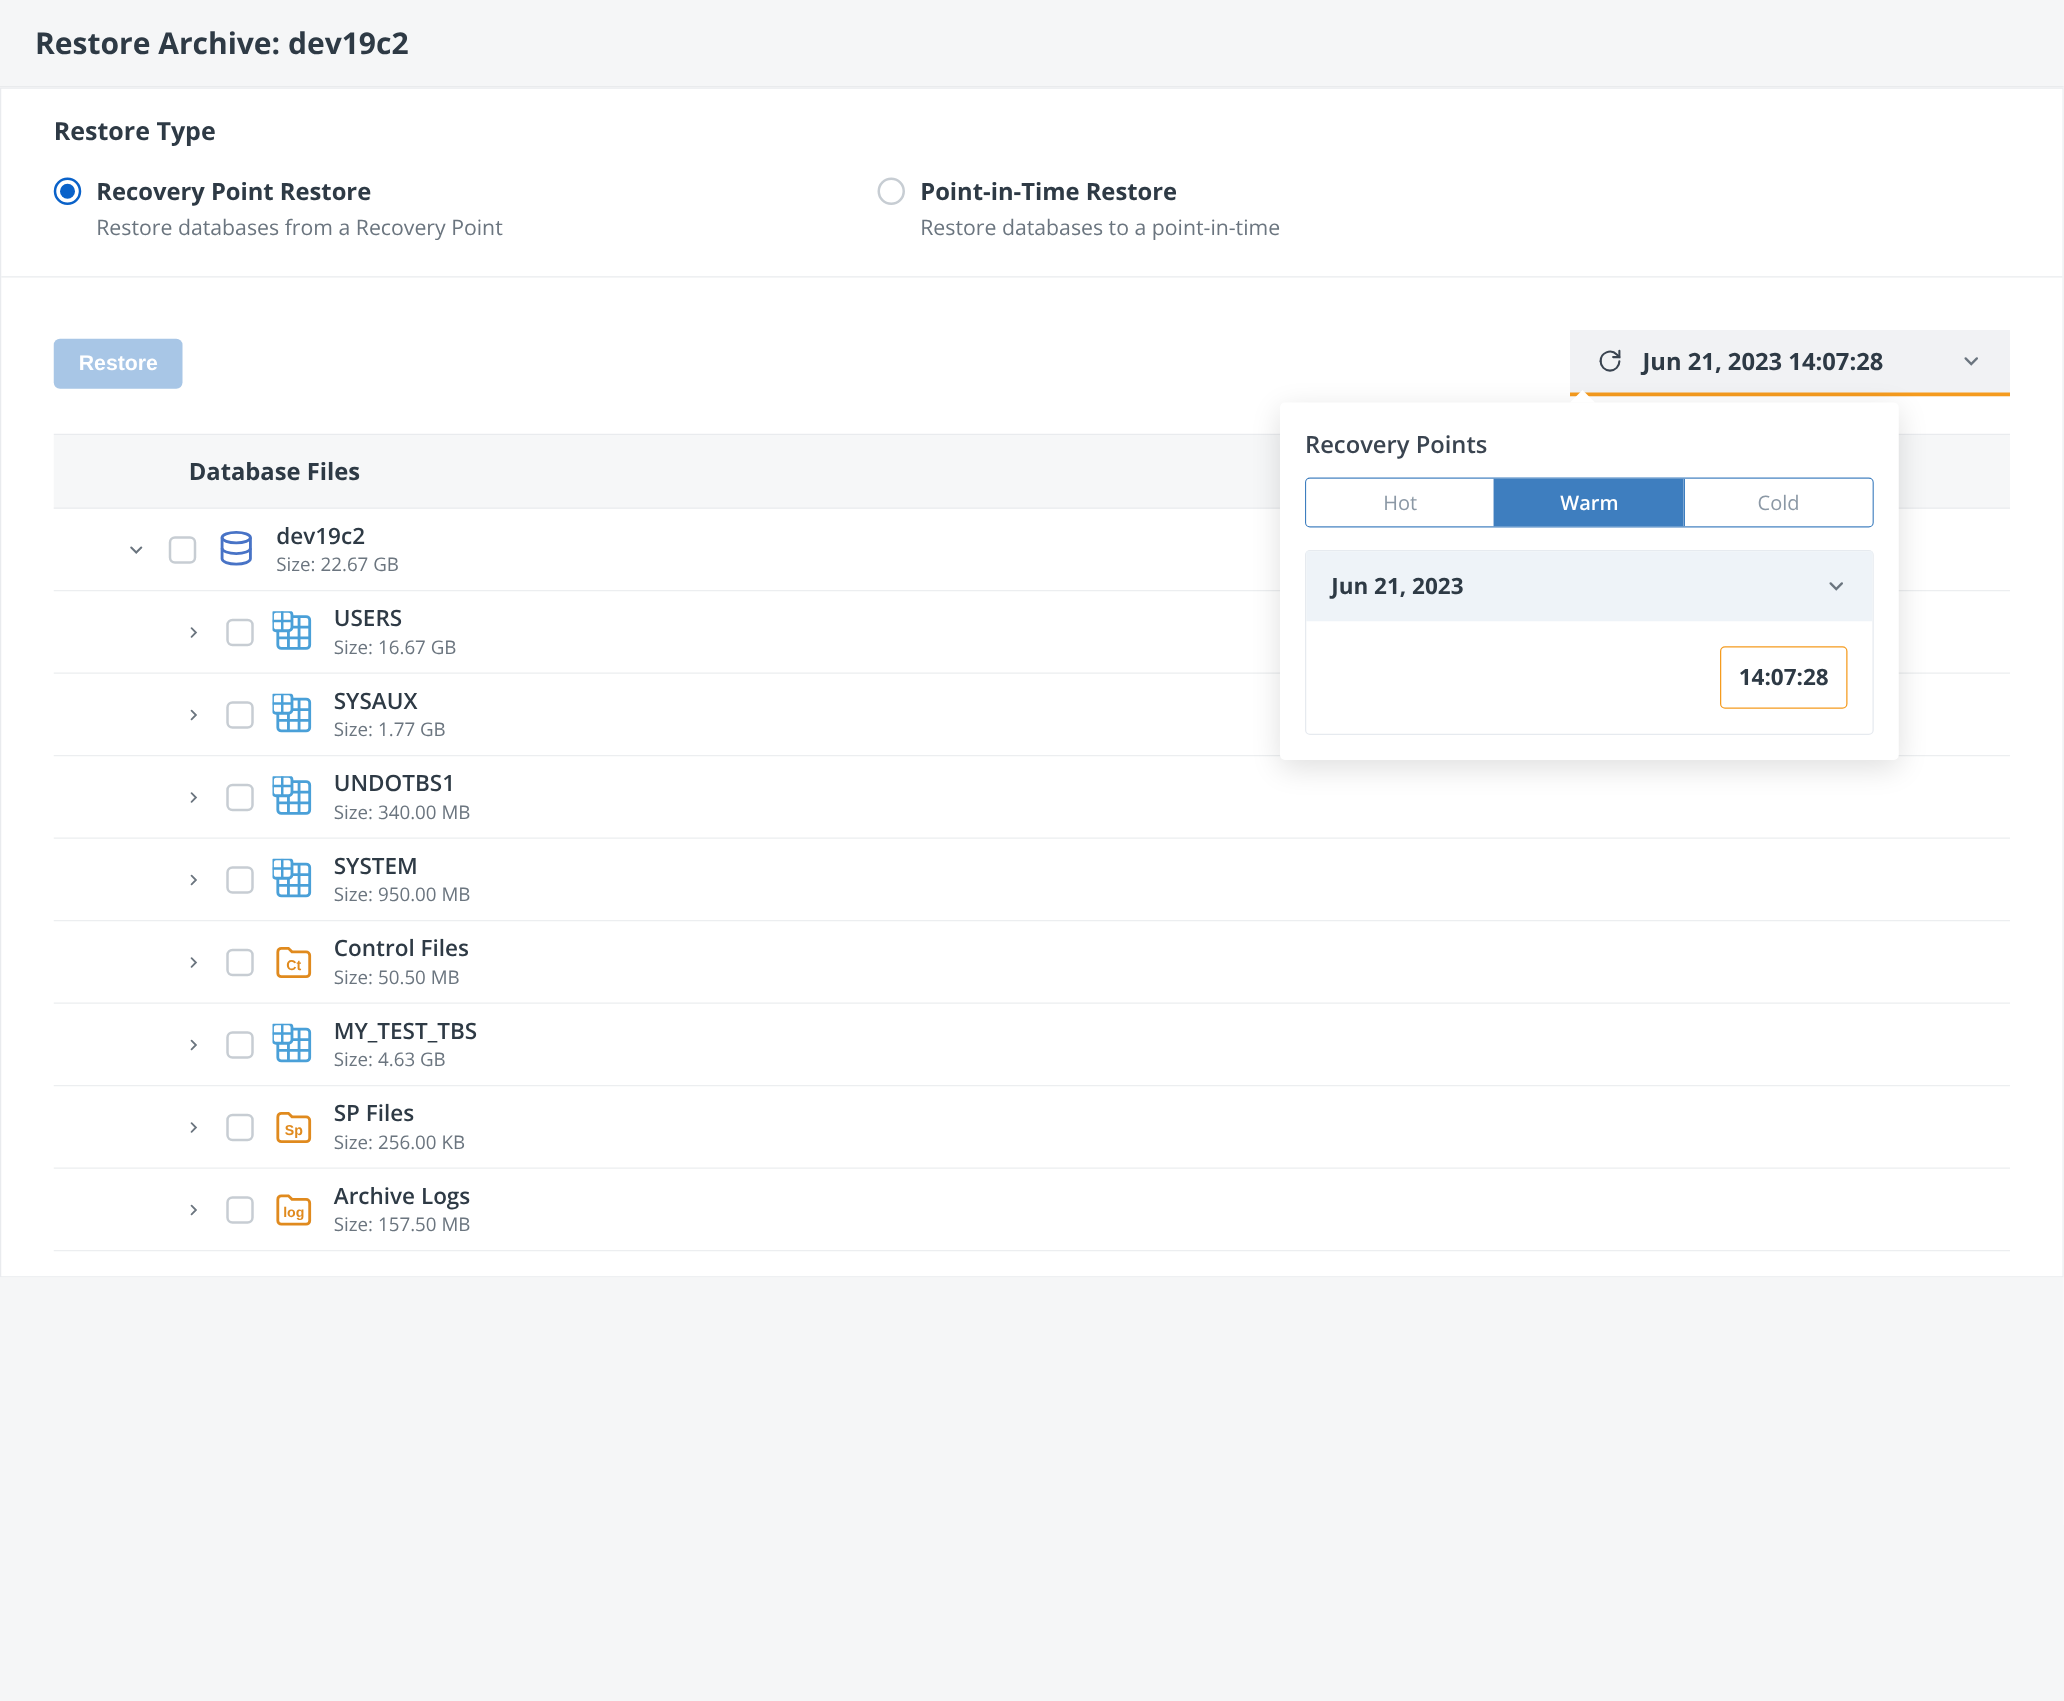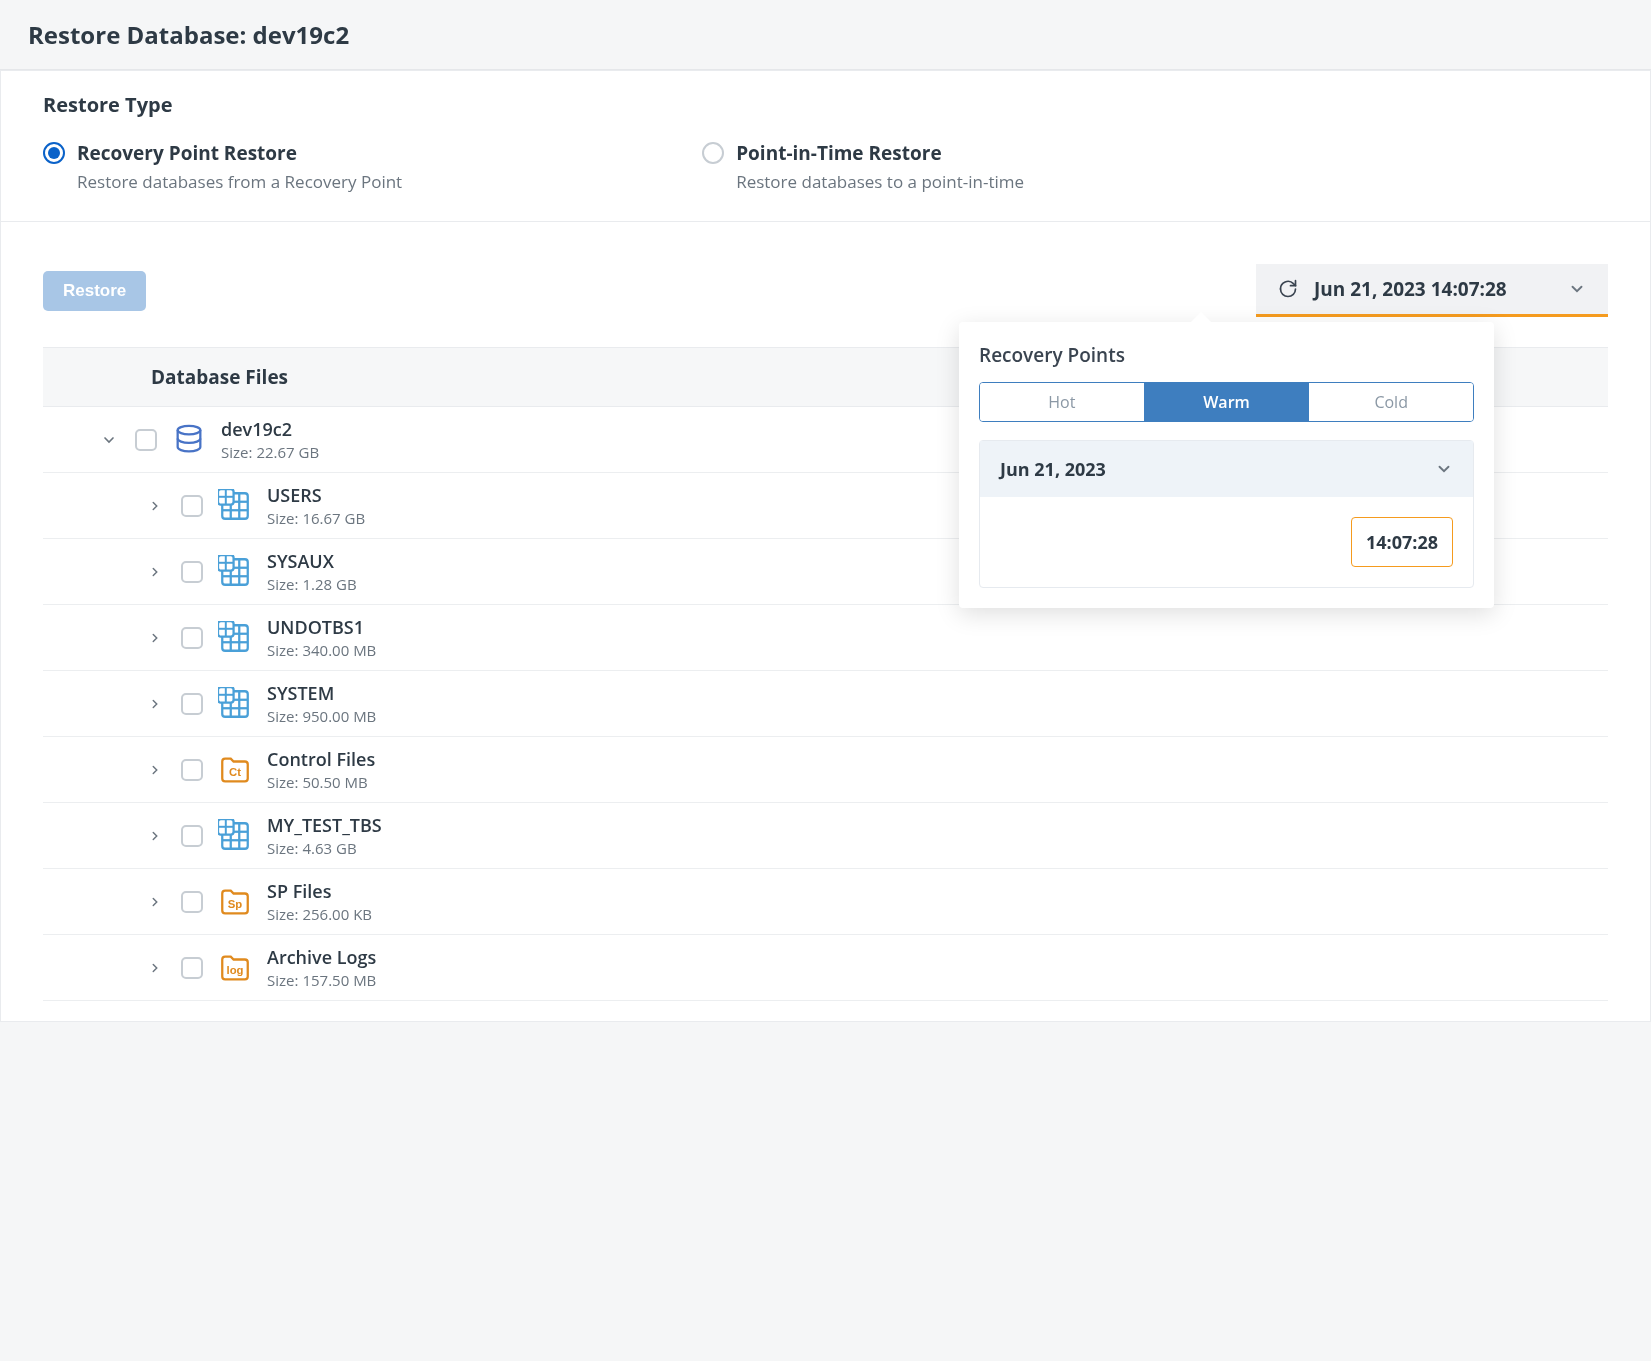--- a/index.html
+++ b/index.html
@@ -159,22 +159,22 @@
     font-size: 15px;
     color: #6b757f;
     margin-top: 1px;
   }
   .file-text .size .lbl { margin-right:4px; }
 
   
   .popover {
     position: absolute;
     top: 100px;
-    right: 156px;
-    width: 535px;
+    right: 131px;
+    width: 495px;
     background: #fff;
     border-radius: 4px;
     box-shadow: 0 6px 24px rgba(0,0,0,0.13);
     padding: 20px;
   }
   .popover::before {
     content:"";
     position:absolute;
     top:-10px;
     left: 232px;
@@ -240,21 +240,21 @@
     font-weight:700;
     color:#2e3a45;
     cursor:pointer;
   }
   svg { display:block; }
 </style>
 </head>
 <body>
 
 <div class="page-header">
-  <h1 class="page-title">Restore Database: dev19c2</h1>
+  <h1 class="page-title">Restore Archive: dev19c2</h1>
 </div>
 
 <div class="card">
 
   <div class="section-restore-type">
     <div class="section-heading">Restore Type</div>
     <div class="radio-row">
       <div class="radio-option">
         <div class="radio-circle selected"></div>
         <div>
@@ -363,21 +363,21 @@
               </svg>
     </span>
     <span class="chkbox"></span>
     <span class="file-icon">
               <svg width="34" height="34" viewBox="0 0 24 24">
                 <use href="#ico-tablespace"></use>
               </svg>
             </span>
     <div class="file-text">
       <div class="name">SYSAUX</div>
-      <div class="size"><span class="lbl">Size:</span><span>1.28 GB</span></div>
+      <div class="size"><span class="lbl">Size:</span><span>1.77 GB</span></div>
     </div>
           </div>
           <div class="file-row child">
     <span class="expand-btn">
       <svg width="14" height="14" viewBox="0 0 24 24" fill="none" stroke="#6b757f" stroke-width="2.5" stroke-linecap="round">
                 <polyline points="9 6 15 12 9 18"></polyline>
               </svg>
     </span>
     <span class="chkbox"></span>
     <span class="file-icon">

